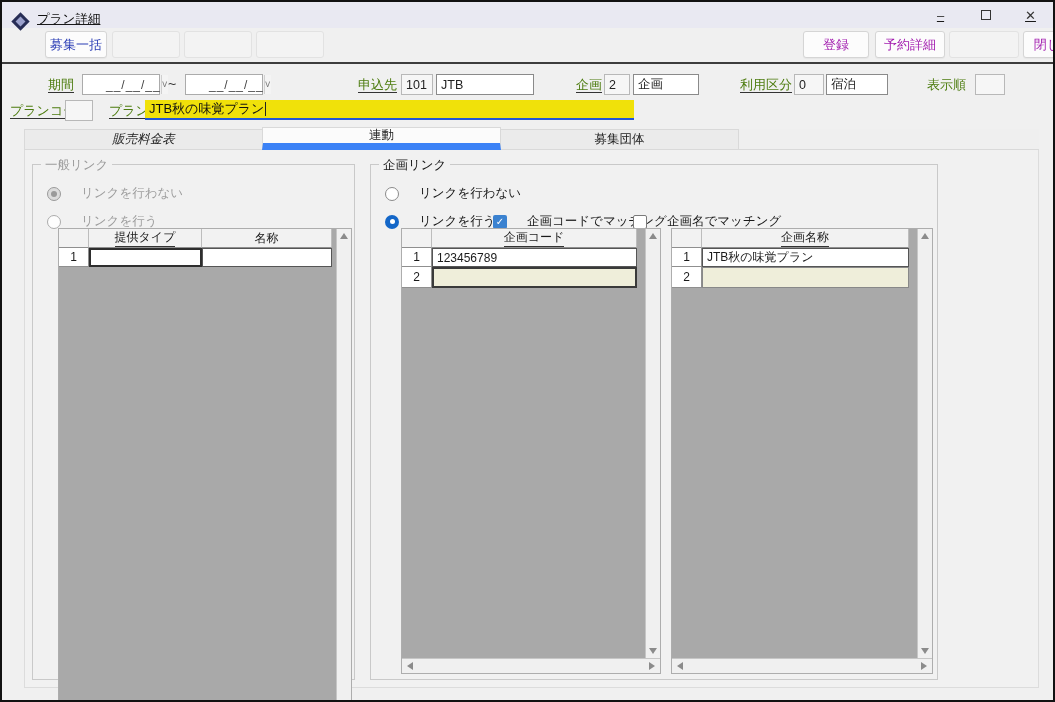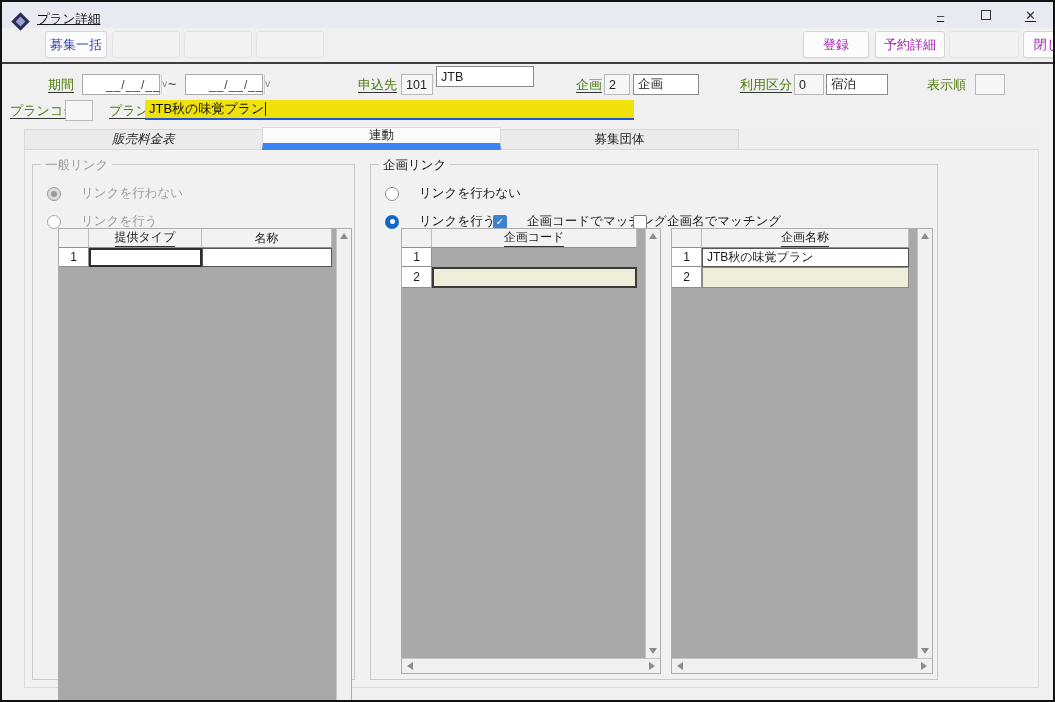--- a/index.html
+++ b/index.html
@@ -148,21 +148,21 @@
     <span class="combo-text">__/__/__</span>
     <span class="combo-arrow">˅</span>
   </div>
   <span class="tilde" style="left:166px;top:74px;">~</span>
   <div class="combo" style="left:183px;top:72px;width:78px;">
     <span class="combo-text">__/__/__</span>
     <span class="combo-arrow">˅</span>
   </div>
   <span class="flabel" style="left:356px;top:75px;">申込先</span>
   <div class="box light" style="left:399px;top:72px;width:32px;">101</div>
-  <div class="box" style="left:434px;top:64px;width:98px;">JTB</div>
+  <div class="box" style="left:434px;top:72px;width:98px;">JTB</div>
   <span class="flabel" style="left:574px;top:75px;">企画</span>
   <div class="box light" style="left:602px;top:72px;width:26px;">2</div>
   <div class="box" style="left:631px;top:72px;width:66px;">企画</div>
   <span class="flabel" style="left:738px;top:75px;">利用区分</span>
   <div class="box light" style="left:792px;top:72px;width:30px;">0</div>
   <div class="box" style="left:824px;top:72px;width:62px;">宿泊</div>
   <span class="flabel plain" style="left:925px;top:75px;">表示順</span>
   <div class="box light" style="left:973px;top:72px;width:30px;"></div>
 
   <span class="flabel" style="left:8px;top:101px;">プランコード</span>
@@ -242,20 +242,21 @@
     <div class="tblwrap" style="left:30px;top:63px;width:260px;height:446px;">
       <div class="tbl-content">
         <div class="trow">
           <div class="hc" style="width:30px;"></div>
           <div class="hc" style="width:205px;">
               <span>企画コード</span>
             </div>
         </div>
         <div class="trow">
           <div class="rn">1</div>
+          <div class="cell" style="width:205px;">123456789</div>
         </div>
         <div class="trow" style="height:21px;">
           <div class="rn">2</div>
           <div class="cell cream-focus" style="width:205px;"></div>
         </div>
       </div>
       <div class="vsb">
         <span class="arr-up"></span>
         <span class="arr-down"></span>
       </div>

